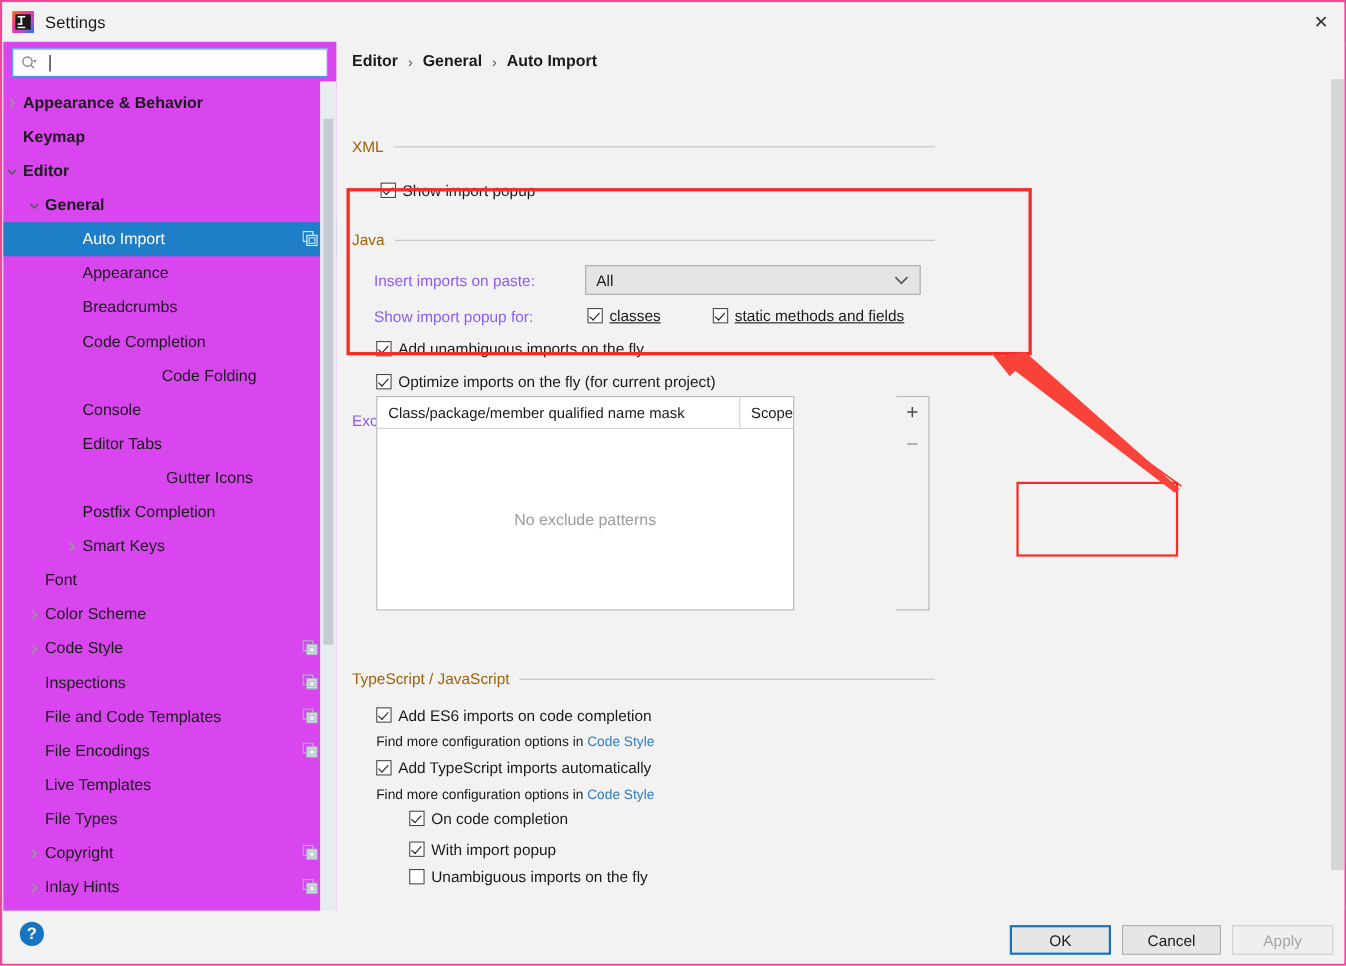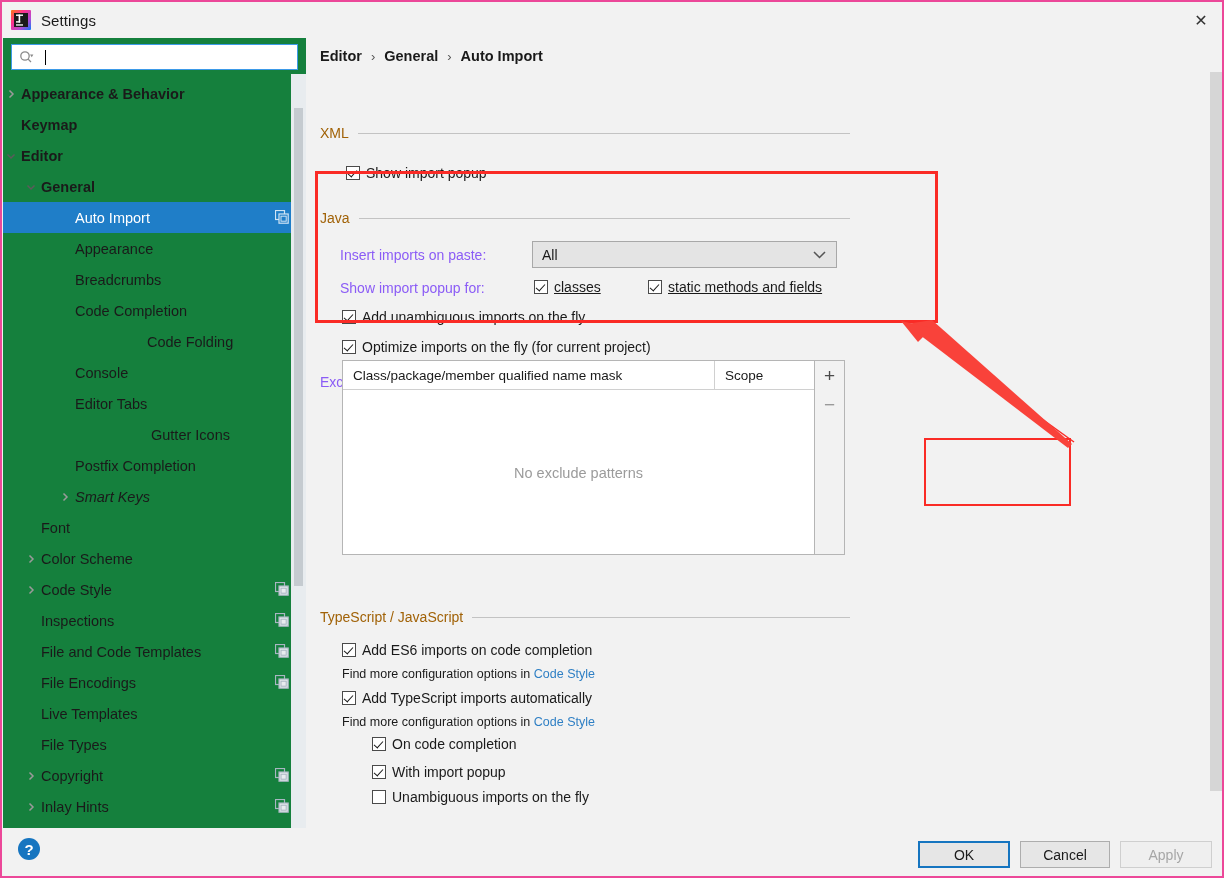--- a/index.html
+++ b/index.html
@@ -38,21 +38,21 @@
     position: absolute; right: 0; top: 0;
     width: 46px; height: 36px;
     display: flex; align-items: center; justify-content: center;
     font-size: 16px; color: #333; cursor: pointer;
   }
 
   
   .leftpanel {
     position: absolute; left: 1px; top: 36px;
     width: 303px; height: 790px;
-    background: #15803d;
+    background: #d946ef;
   }
   .searchwrap {
     position: absolute; left: 8px; top: 6px;
     width: 287px; height: 26px;
     background: #ffffff;
     border: 1px solid #3d9ae8;
     box-sizing: border-box;
     display: flex; align-items: center;
   }
   .search-icon { margin-left: 7px; margin-right: 3px; flex: none; line-height: 0; }
@@ -406,21 +406,21 @@
           <span class="lbl">Gutter Icons</span>
         </div>
         <div class="tree-item" style="padding-left: 56px;">
           <span class="arrow none">
             <svg width="12" height="12" viewBox="0 0 12 12">
               <polyline points="4.5,2.5 8,6 4.5,9.5" fill="none" stroke="#9a9a9a" stroke-width="1.5"></polyline>
             </svg>
           </span>
           <span class="lbl">Postfix Completion</span>
         </div>
-        <div class="tree-item" style="padding-left: 56px; font-style: italic;">
+        <div class="tree-item" style="padding-left: 56px;">
           <span class="arrow">
             <svg width="12" height="12" viewBox="0 0 12 12">
               <polyline points="4.5,2.5 8,6 4.5,9.5" fill="none" stroke="#9a9a9a" stroke-width="1.5"></polyline>
             </svg>
           </span>
           <span class="lbl">Smart Keys</span>
         </div>
         <div class="tree-item" style="padding-left: 22px;">
           <span class="arrow none">
             <svg width="12" height="12" viewBox="0 0 12 12">
@@ -589,21 +589,21 @@
       <span class="cbox checked"></span>
       <span>Add unambiguous imports on the fly</span>
     </div>
     <div class="cb-row" style="left:36px; top:301px;">
       <span class="cbox checked"></span>
       <span>Optimize imports on the fly (for current project)</span>
     </div>
 
     <div class="lbltxt" style="left:14px; top:336px;">Exclude from import and completion:</div>
 
-    <div class="tablebox" style="left:36px; top:322px; width:473px; height:195px;">
+    <div class="tablebox" style="left:36px; top:322px; width:380px; height:195px;">
       <div class="thead">
         <div class="th c1">Class/package/member qualified name mask</div>
         <div class="th c2">Scope</div>
       </div>
       <div class="tbody">No exclude patterns</div>
     </div>
     <div class="tbtns" style="left:509px; top:322px; width:30px; height:195px;">
       <div class="tbtn">+</div>
       <div class="tbtn dim">−</div>
     </div>

